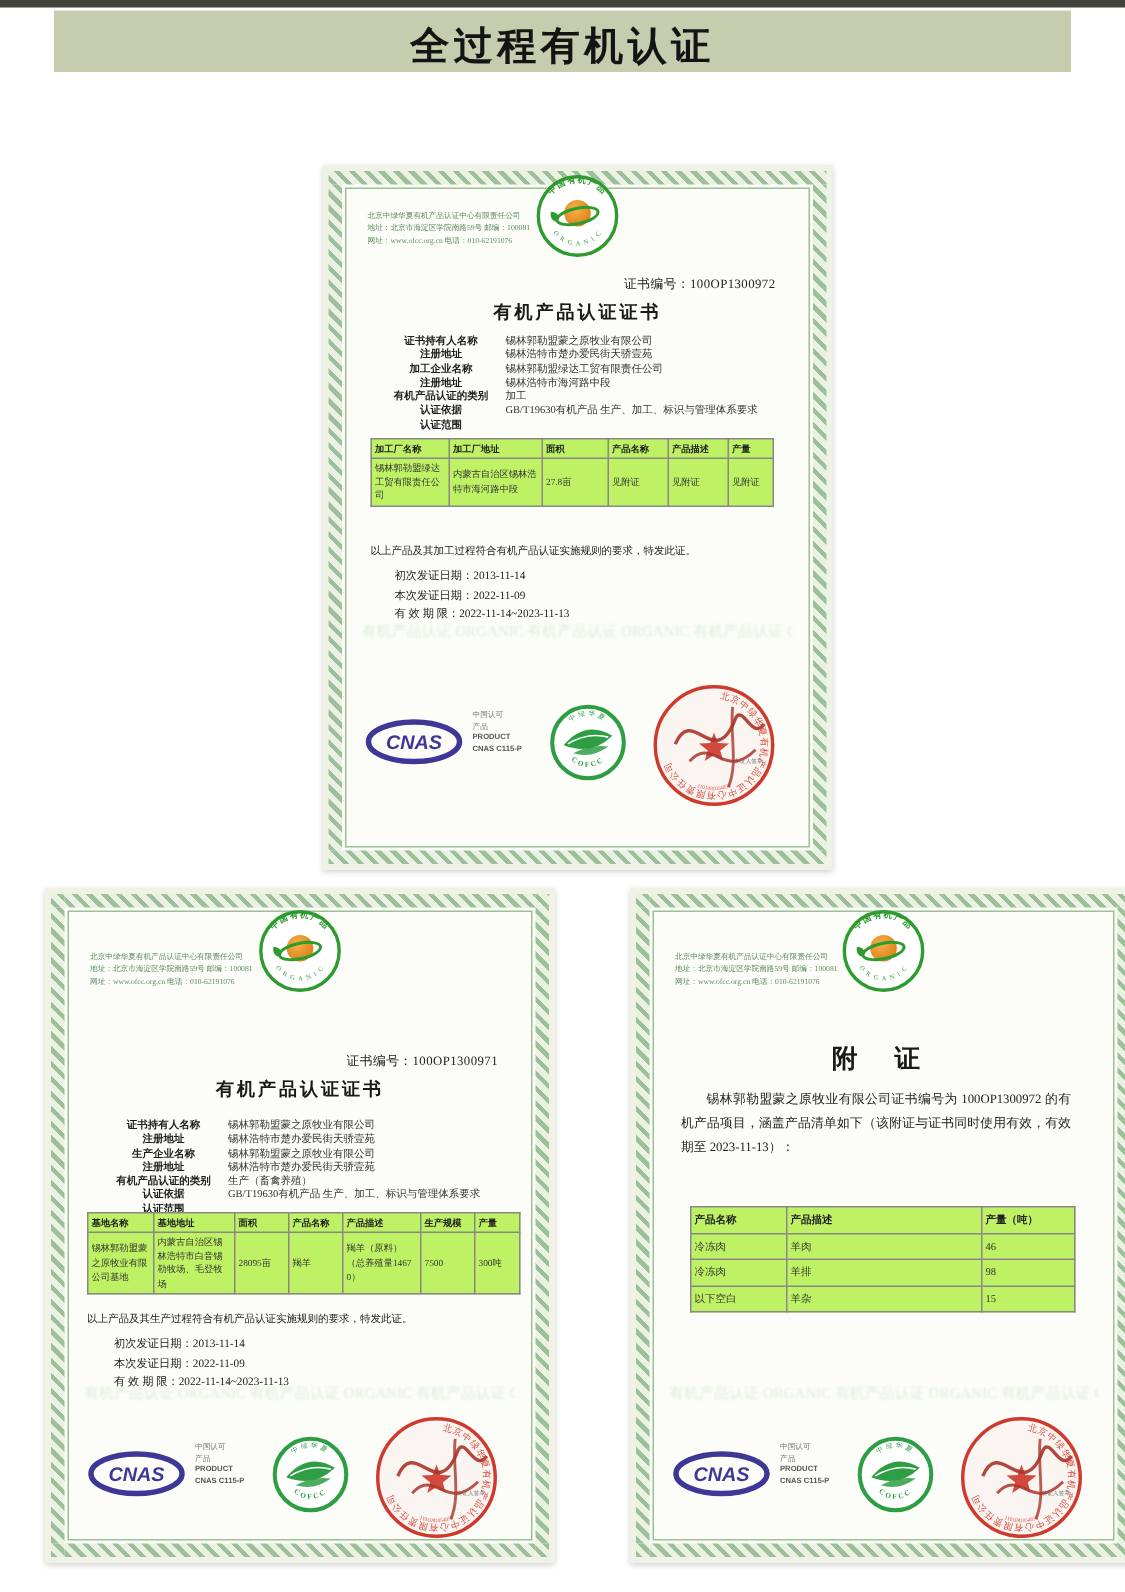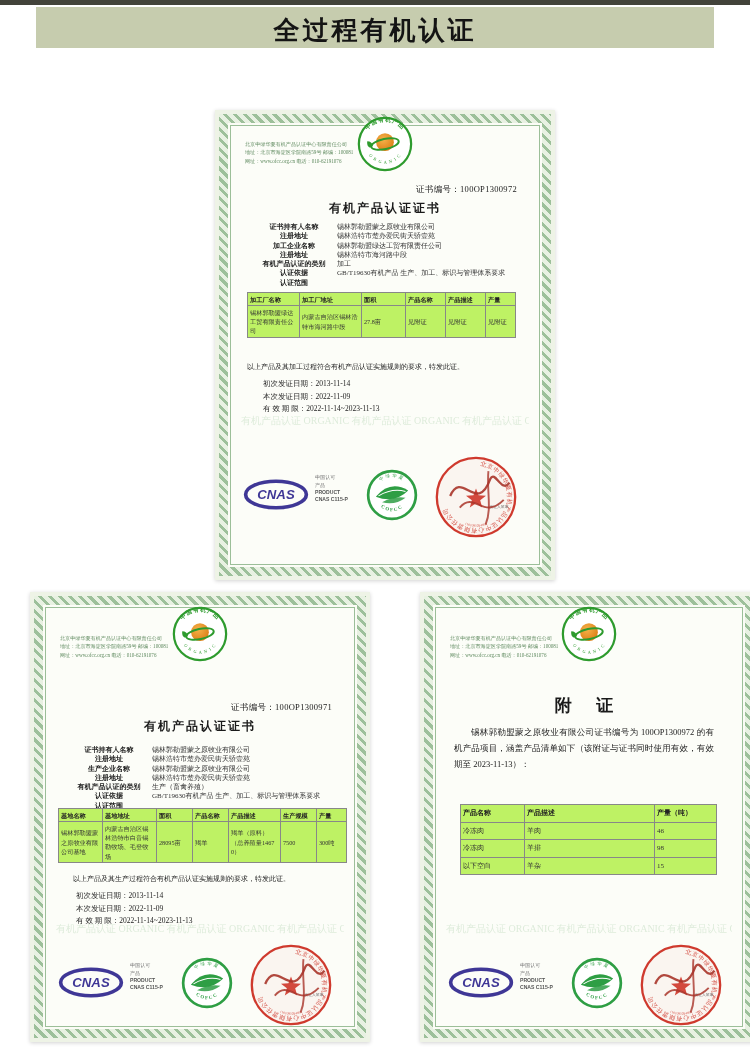--- a/index.html
+++ b/index.html
@@ -72,21 +72,21 @@
   #c1 .watermark{top:288px;left:10px;right:10px;}
   #c1 .footer{top:330px;}
 
   #c2{left:30px;top:592px;width:332px;height:442px;}
   #c2 .issuer{left:14px;top:26px;}
   #c2 .logo{top:-2px;width:56px;height:56px;}
   #c2 .cert-no{top:94px;right:22px;}
   #c2 .cert-title{top:110px;}
   #c2 .fields{top:138px;left:20px;right:8px;}
   #c2 .cert-table{top:200px;left:12px;width:278px;}
-  #c2 .statement{top:266px;left:27px;}
+  #c2 .statement{top:266px;left:12px;}
   #c2 .dates{top:282px;left:30px;}
   #c2 .watermark{top:314px;left:10px;right:10px;}
   #c2 .footer{top:336px;}
 
   #c3{left:400px;top:592px;width:330px;height:442px;margin-left:20px;}
   #c3 .issuer{left:14px;top:26px;}
   #c3 .logo{top:-2px;width:56px;height:56px;}
   #c3 .cert-title{top:86px;}
   #c3 .annex-body{top:116px;left:18px;right:28px;}
   #c3 .cert-table{top:196px;left:24px;width:256px;}

